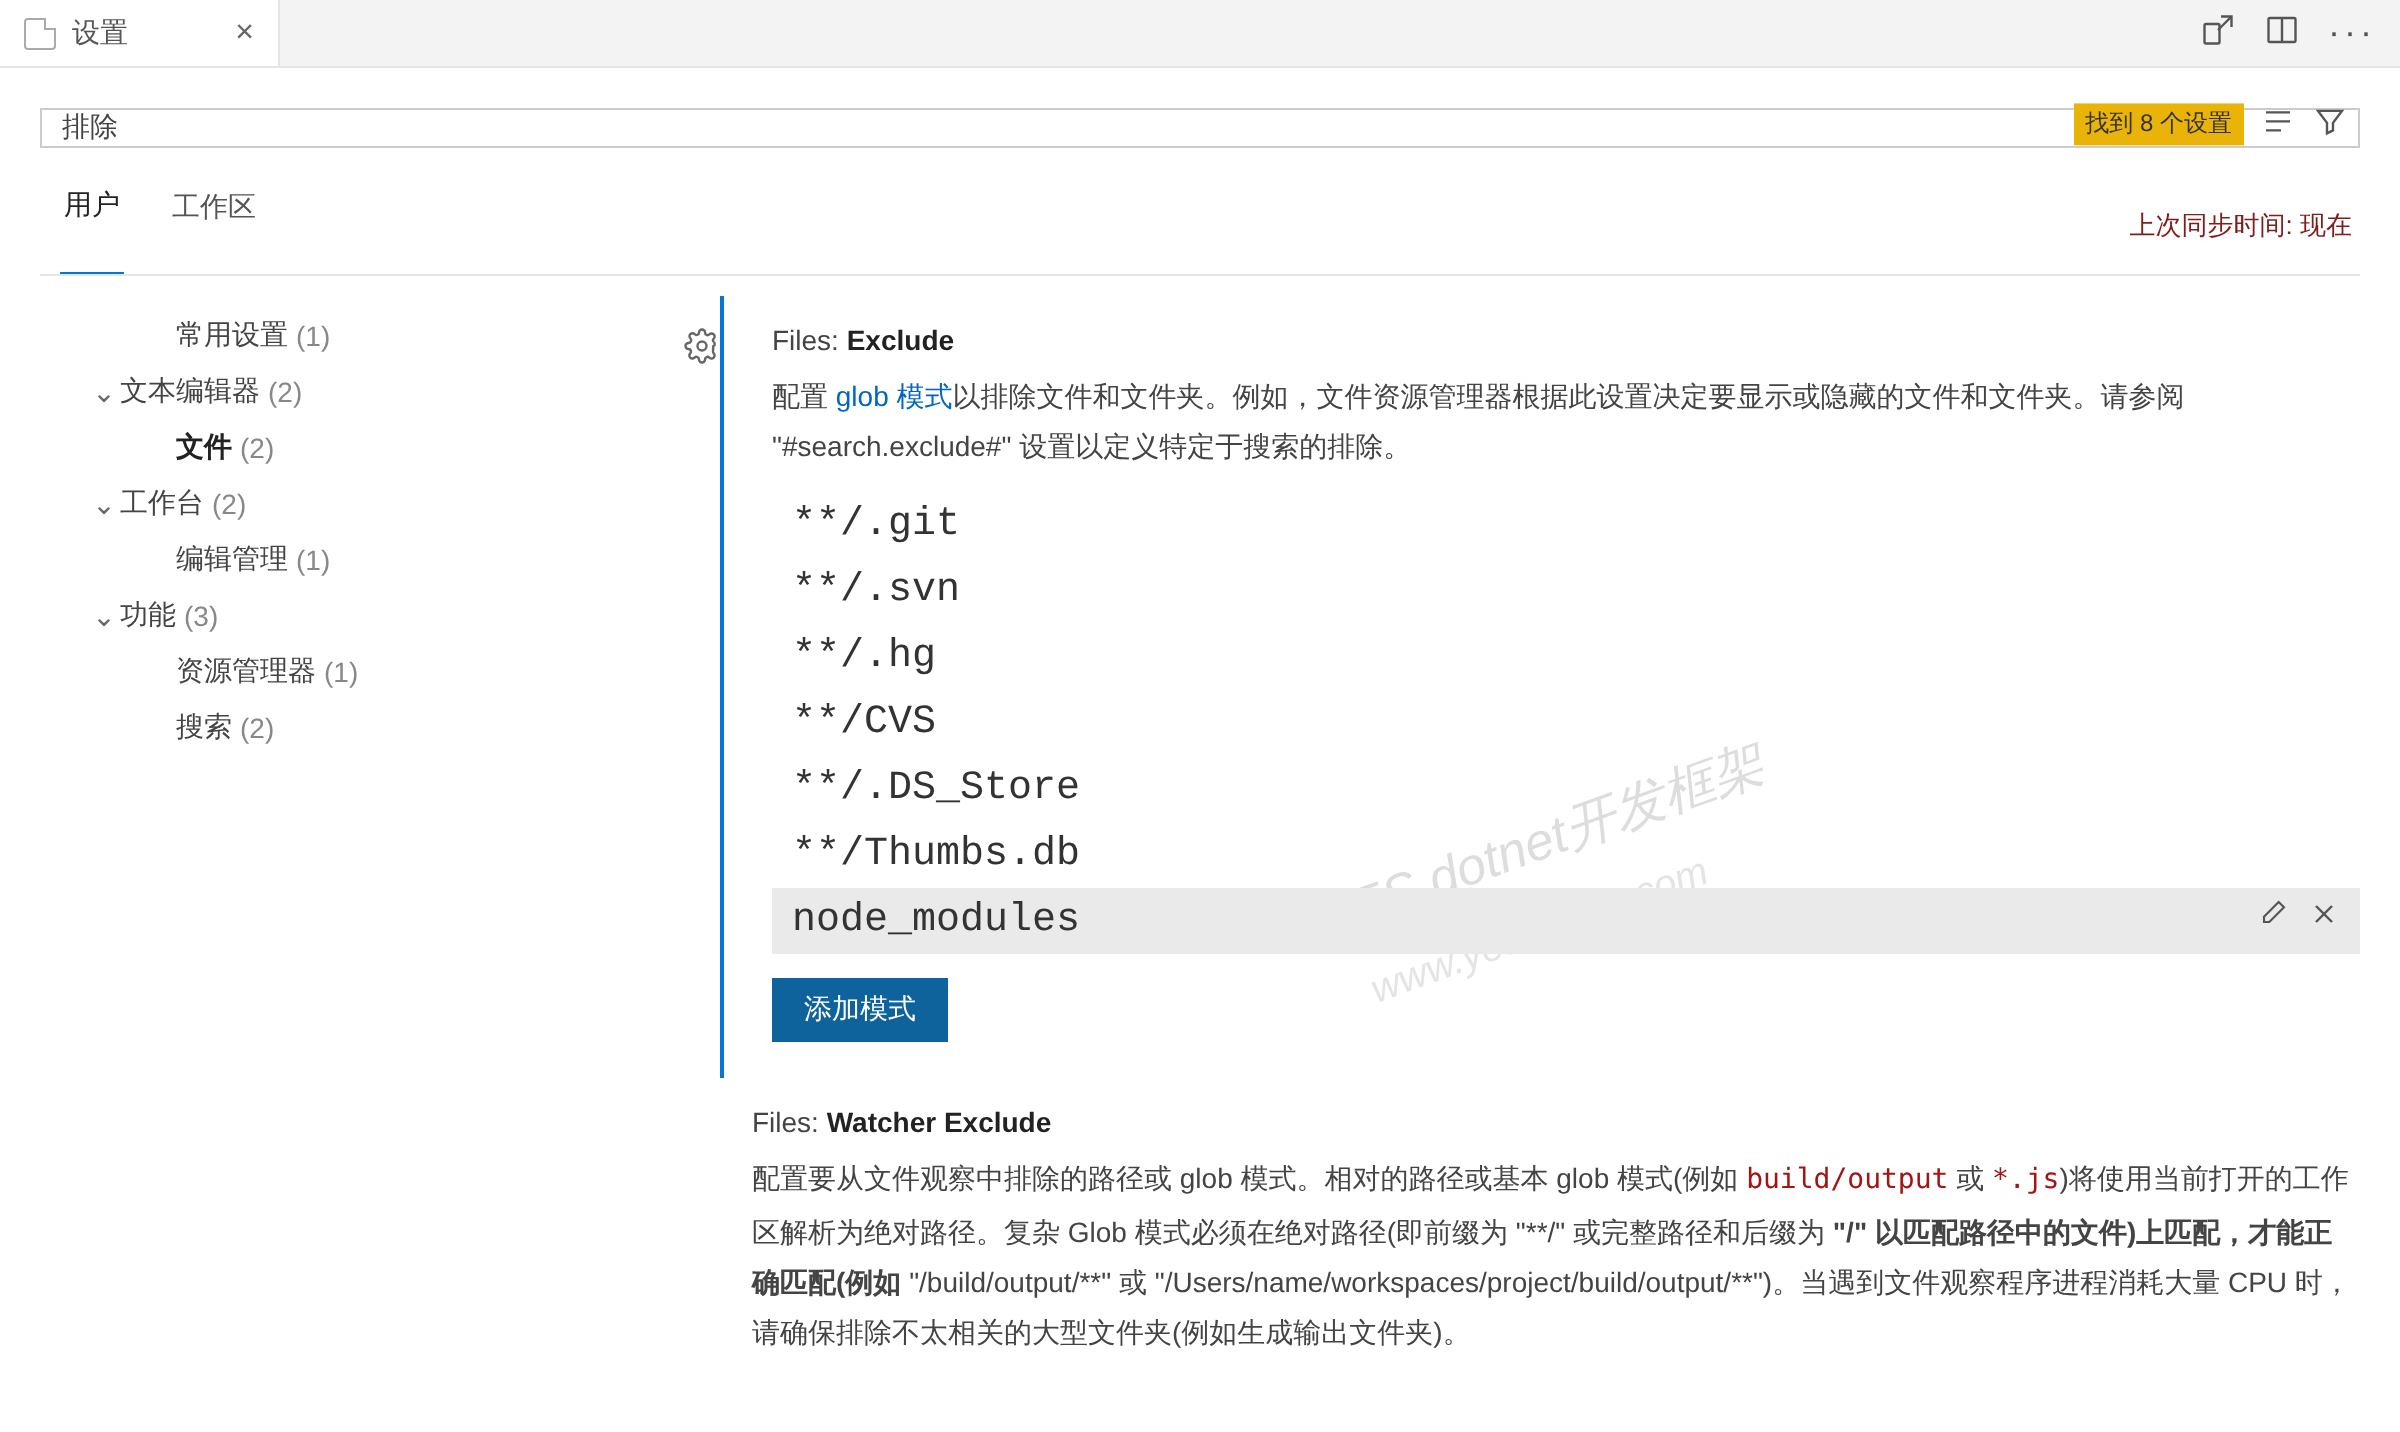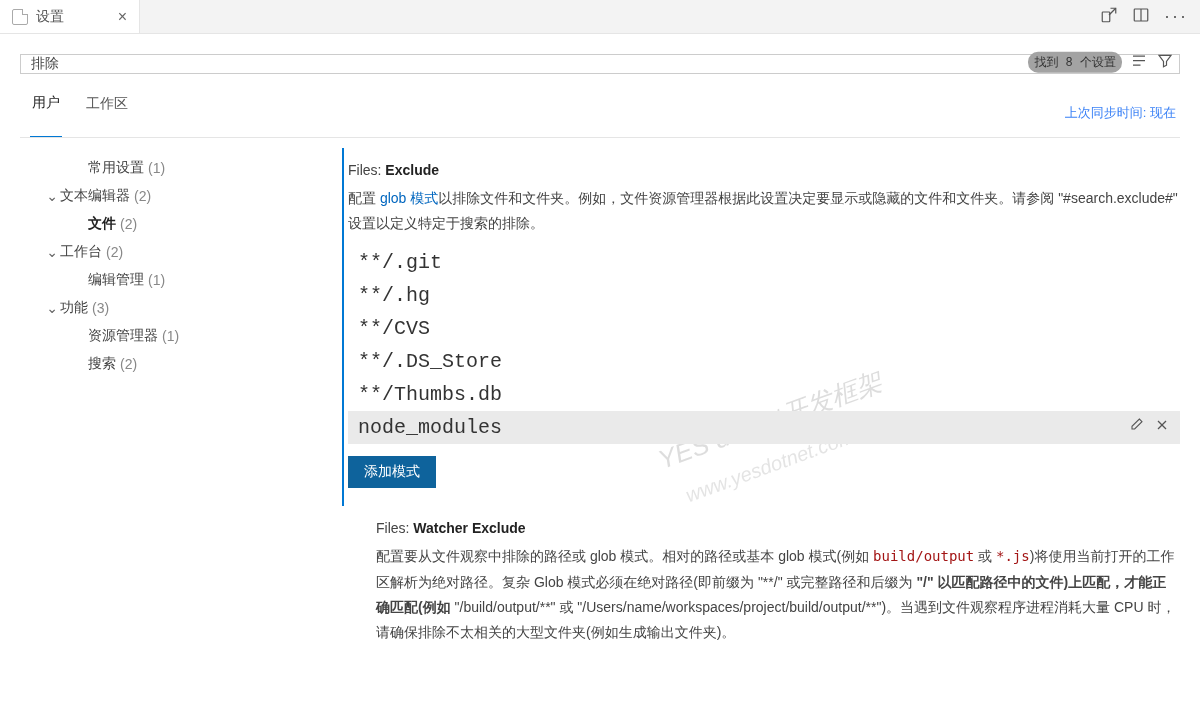--- a/index.html
+++ b/index.html
@@ -10,43 +10,43 @@
 .tab .file-icon { width: 16px; height: 16px; border: 1px solid #aaa; border-radius: 2px; position: relative; }
 .tab .file-icon::after { content: ""; position: absolute; top: -1px; right: -1px; width: 5px; height: 5px; border-left: 1px solid #aaa; border-bottom: 1px solid #aaa; background: #fff; }
 .tab .close { margin-left: auto; cursor: pointer; color: #666; font-size: 16px; }
 .tabbar-spacer { flex: 1; background: #f3f3f3; display: flex; justify-content: flex-end; align-items: center; gap: 14px; padding-right: 12px; color: #555; }
 .tabbar-spacer svg { width: 18px; height: 18px; }
 .dots { font-size: 18px; letter-spacing: 2px; }
 
 .search-row { padding: 20px 20px 8px 20px; position: relative; }
 .search-input { width: 100%; height: 20px; border: 1px solid #ccc; padding: 0 140px 0 10px; font-size: 14px; color: #444; outline: none; }
 .search-right { position: absolute; right: 26px; top: 50%; transform: translateY(-30%); display: flex; align-items: center; gap: 8px; }
-.badge { background: #a3a3a3; color: #333; padding: 2px 6px; font-size: 12px; border-radius: 10px; font-family: Liberation Mono, monospace; }
+.badge { background: #eab308; color: #333; padding: 2px 6px; font-size: 12px; border-radius: 0; }
 .search-right svg { width: 18px; height: 18px; color: #555; }
 
 .scope-row { display: flex; align-items: center; padding: 6px 24px 0 30px; font-size: 14px; color: #555; }
 .scope-tab { padding: 6px 2px 24px 2px; margin-right: 22px; cursor: pointer; }
 .scope-tab.active { color: #222; border-bottom: 1px solid #0078d4; }
-.sync-text { margin-left: auto; color: #3b82f6; font-size: 13px; }
+.sync-text { margin-left: auto; color: #7f1d1d; font-size: 13px; }
 .scope-underline { border-bottom: 1px solid #e5e5e5; margin: 0 20px; }
 
 .body { display: flex; height: calc(716px - 50px - 58px - 42px); }
 
 .sidebar { width: 340px; padding: 16px 10px 0 44px; font-size: 14px; color: #555; }
 .tree-item { display: flex; align-items: center; padding: 5px 0; cursor: pointer; }
 .tree-item .chev { width: 16px; display: inline-flex; justify-content: center; color: #666; }
 .tree-item .label { color: #444; }
 .tree-item .count { color: #888; margin-left: 4px; }
 .tree-item.child { padding-left: 28px; }
 .tree-item.grandchild { padding-left: 28px; }
 .tree-item.selected .label { color: #222; font-weight: 600; }
 
 .content { flex: 1; padding: 10px 10px 0 0; overflow: auto; }
 .setting-block { position: relative; padding: 14px 10px 18px 36px; }
-.setting-block.active { border-left: 2px solid #0078d4; margin-left: 2px; padding-left: 4px; }
+.setting-block.active { border-left: 2px solid #0078d4; margin-left: 20px; padding-left: 24px; }
 .gear-abs { position: absolute; left: -20px; top: 16px; color: #666; }
 .gear-abs svg { width: 18px; height: 18px; }
 .setting-title { font-size: 14px; color: #444; margin-bottom: 8px; }
 .setting-title .bold { font-weight: 700; color: #222; }
 .setting-desc { font-size: 14px; color: #444; line-height: 1.8; margin-bottom: 10px; }
 .setting-desc a { color: #0066bf; text-decoration: none; }
 .setting-desc .code-red { color: #a31515; font-family: Consolas, monospace; }
 .setting-desc .boldq { font-weight: 700; }
 
 .list { margin-top: 6px; }
@@ -170,20 +170,23 @@
       </span>
       <div class="setting-title">
         <span>Files: </span><span class="bold">Exclude</span>
       </div>
       <div class="setting-desc">
         <span>配置 </span><a href="#">glob 模式</a><span>以排除文件和文件夹。例如，文件资源管理器根据此设置决定要显示或隐藏的文件和文件夹。请参阅 "#search.exclude#" 设置以定义特定于搜索的排除。</span>
       </div>
       <div class="list" id="exclude-list">
           <div class="list-row">
             <span>**/.git</span>
+          </div>
+          <div class="list-row">
+            <span>**/.svn</span>
           </div>
           <div class="list-row">
             <span>**/.hg</span>
           </div>
           <div class="list-row">
             <span>**/CVS</span>
           </div>
           <div class="list-row">
             <span>**/.DS_Store</span>
           </div>

